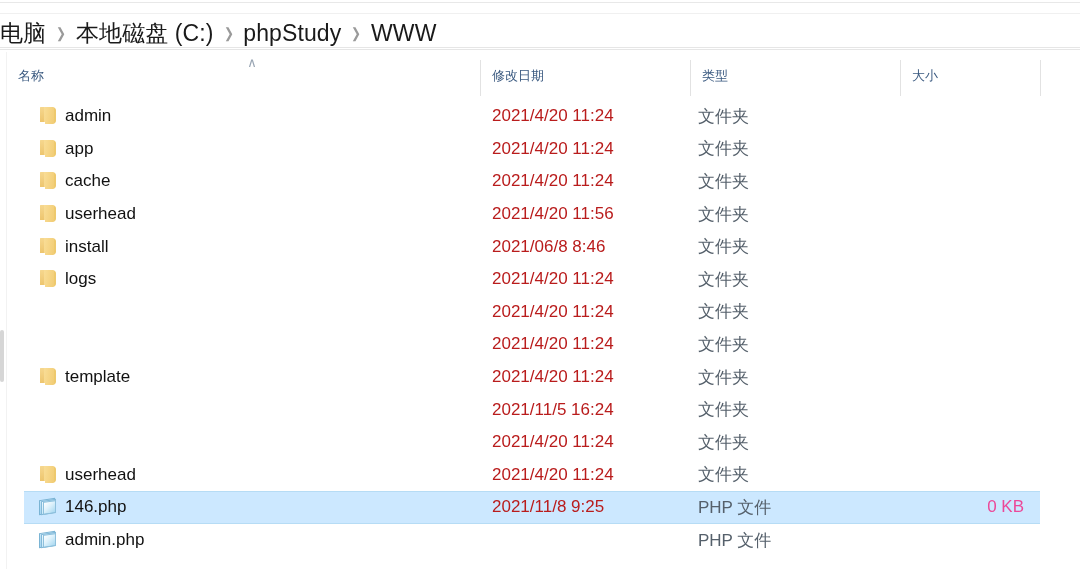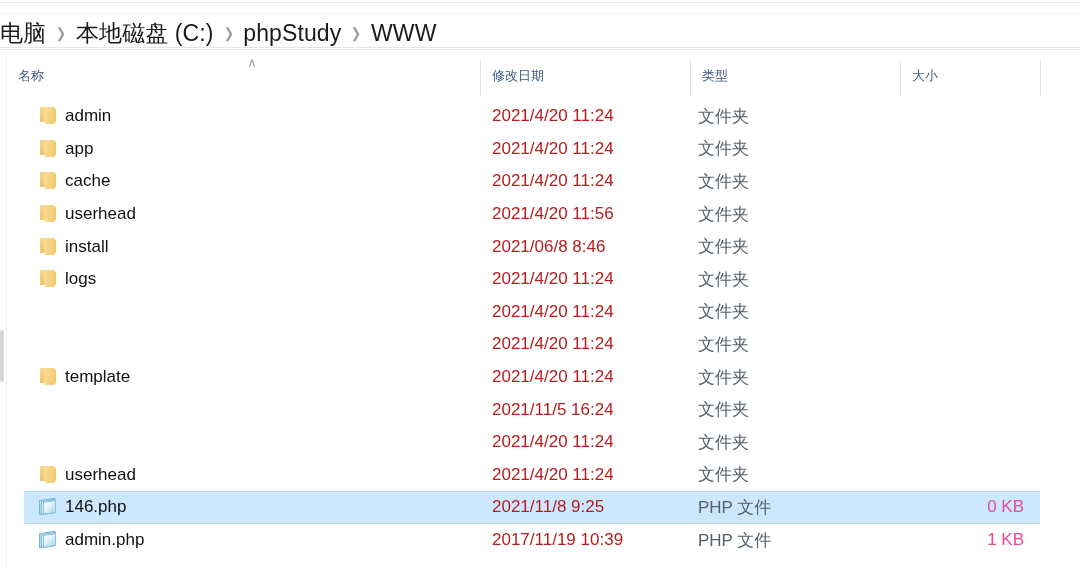--- a/index.html
+++ b/index.html
@@ -432,17 +432,15 @@
     </div>
     <div class="row">
       <div class="cell cell-name">
         <span class="icon icon-php">
           <span class="p-back"></span>
           <span class="p-mid"></span>
           <span class="p-front"></span>
         </span>
         <span class="label">admin.php</span>
       </div>
-      <div class="cell cell-date">2017/11/19 10:39</div>
       <div class="cell cell-type">PHP 文件</div>
-      <div class="cell cell-size">1 KB</div>
     </div>
   </div>
 
 </body></html>

